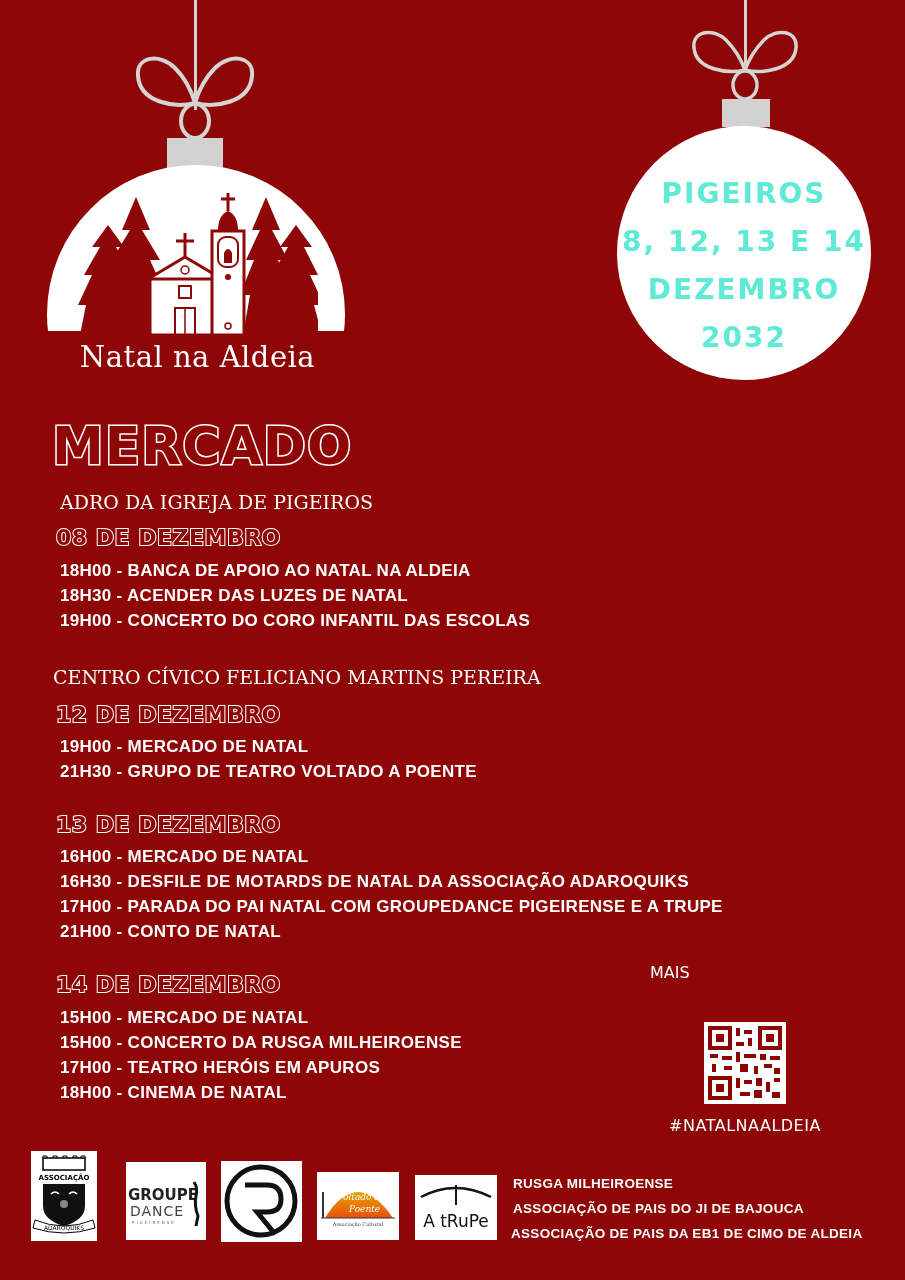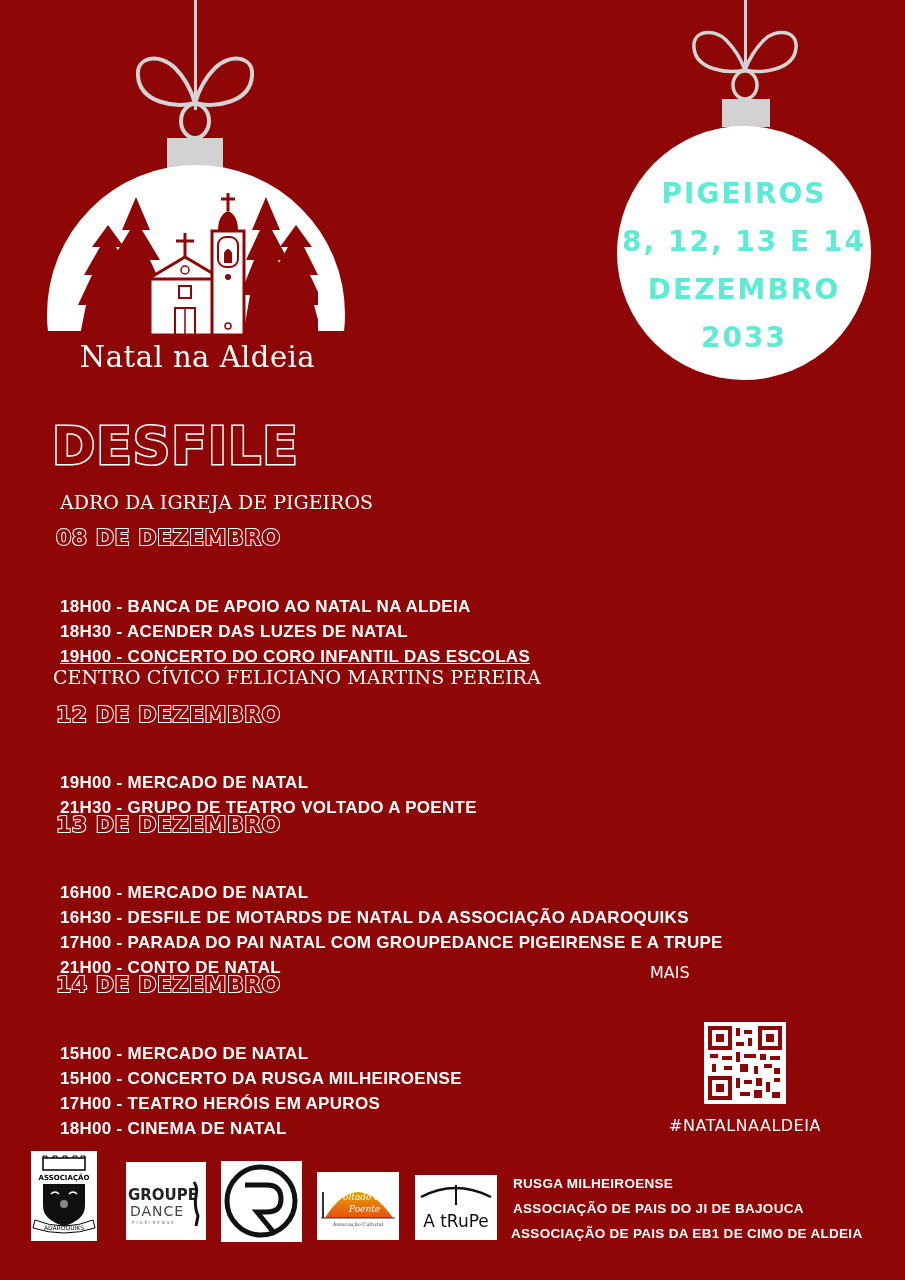--- a/index.html
+++ b/index.html
@@ -9,21 +9,21 @@
   .string { position:absolute; width:3px; background:#d4d4d4; }
   .cap { position:absolute; background:#d2d2d2; }
   .bow { position:absolute; }
   .ball-left { position:absolute; left:47px; top:165px; width:298px; height:298px; border-radius:50%; background:#fff; clip-path: inset(0 0 132px 0); }
   .ball-right { position:absolute; left:617px; top:126px; width:254px; height:254px; border-radius:50%; background:#fff; }
   .brand-title { position:absolute; left:50px; top:340px; width:295px; text-align:center; font-family:"DejaVu Serif", serif; font-size:29px; color:#fff; letter-spacing:0.5px; }
   .dates { position:absolute; left:617px; top:170px; width:254px; text-align:center; color:#5eead4; font-family:"DejaVu Sans", sans-serif; font-weight:bold; font-size:28px; line-height:48px; letter-spacing:2px; }
   .programa { position:absolute; left:52px; top:416px; font-family:"DejaVu Sans", sans-serif; font-weight:bold; font-size:52px; letter-spacing:1px; color:#8e0606; -webkit-text-stroke:3px #fff; paint-order: stroke fill; }
   .venue { position:absolute; left:60px; font-family:"DejaVu Serif", serif; font-size:19px; color:#fff; }
   .day { position:absolute; left:56px; font-family:"DejaVu Sans", sans-serif; font-weight:bold; font-size:22px; color:#8e0606; -webkit-text-stroke:2px #fff; paint-order: stroke fill; letter-spacing:0.5px; }
-  .ev { position:absolute; left:60px; font-family:"Liberation Sans", sans-serif; font-weight:bold; font-size:17px; color:#fff; letter-spacing:0.3px;margin-top:36px; }
+  .ev { position:absolute; left:60px; font-family:"Liberation Sans", sans-serif; font-weight:bold; font-size:17px; color:#fff; letter-spacing:0.3px; }
   .info { position:absolute; left:650px; width:195px; font-family:"DejaVu Sans", sans-serif; font-size:16px; color:#fff; line-height:25px; }
   .qr { position:absolute; left:704px; top:1022px; width:82px; height:82px; background:#fff; }
   .hashtag { position:absolute; left:640px; top:1116px; width:210px; text-align:center; font-family:"DejaVu Sans", sans-serif; font-size:16px; color:#fff; letter-spacing:0.5px; }
   .logo { position:absolute; background:#fff; display:flex; align-items:center; justify-content:center; color:#000; overflow:hidden; }
   .sponsor { position:absolute; left:513px; font-family:"Liberation Sans", sans-serif; font-weight:bold; font-size:13.5px; color:#fff; letter-spacing:0.3px; }
 </style>
 </head>
 <body>
 
 <div>
@@ -70,31 +70,31 @@
     <path d="M55 48 C38 52, 6 48, 4 26 C2 8, 24 6, 36 18 C46 28, 52 40, 55 48 Z" fill="none" stroke="#d4d4d4" stroke-width="3.5"></path>
     <path d="M55 48 C72 52, 104 48, 106 26 C108 8, 86 6, 74 18 C64 28, 58 40, 55 48 Z" fill="none" stroke="#d4d4d4" stroke-width="3.5"></path>
     <ellipse cx="55" cy="63" rx="12" ry="14" fill="none" stroke="#d4d4d4" stroke-width="3.5"></ellipse>
   </svg>
   <div class="cap" style="left:722px; top:99px; width:48px; height:28px;"></div>
   <div class="ball-right"></div>
   <div class="dates">
     <div>PIGEIROS</div>
     <div>8, 12, 13 E 14</div>
     <div>DEZEMBRO</div>
-    <div>2033</div>
+    <div>2032</div>
   </div>
 </div>
 
-<div class="programa">DESFILE</div>
+<div class="programa">MERCADO</div>
 
 <div class="venue" style="top:491px;">ADRO DA IGREJA DE PIGEIROS</div>
 <div class="day" style="top:525px;">08 DE DEZEMBRO</div>
 <div class="ev" style="top:561px;">18H00 - BANCA DE APOIO AO NATAL NA ALDEIA</div>
 <div class="ev" style="top:586px;">18H30 - ACENDER DAS LUZES DE NATAL</div>
-<div class="ev" style="top:611px;text-decoration:underline;">19H00 - CONCERTO DO CORO INFANTIL DAS ESCOLAS</div>
+<div class="ev" style="top:611px;">19H00 - CONCERTO DO CORO INFANTIL DAS ESCOLAS</div>
 
 <div class="venue" style="top:666px; left:53px;">CENTRO CÍVICO FELICIANO MARTINS PEREIRA</div>
 <div class="day" style="top:702px;">12 DE DEZEMBRO</div>
 <div class="ev" style="top:737px;">19H00 - MERCADO DE NATAL</div>
 <div class="ev" style="top:762px;">21H30 - GRUPO DE TEATRO VOLTADO A POENTE</div>
 
 <div class="day" style="top:812px;">13 DE DEZEMBRO</div>
 <div class="ev" style="top:847px;">16H00 - MERCADO DE NATAL</div>
 <div class="ev" style="top:872px;">16H30 - DESFILE DE MOTARDS DE NATAL DA ASSOCIAÇÃO ADAROQUIKS</div>
 <div class="ev" style="top:897px;">17H00 - PARADA DO PAI NATAL COM GROUPEDANCE PIGEIRENSE E A TRUPE</div>

